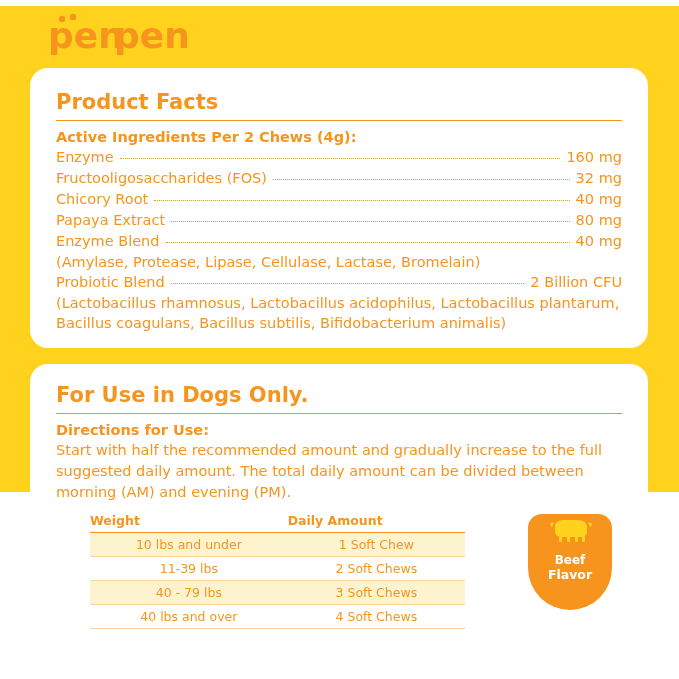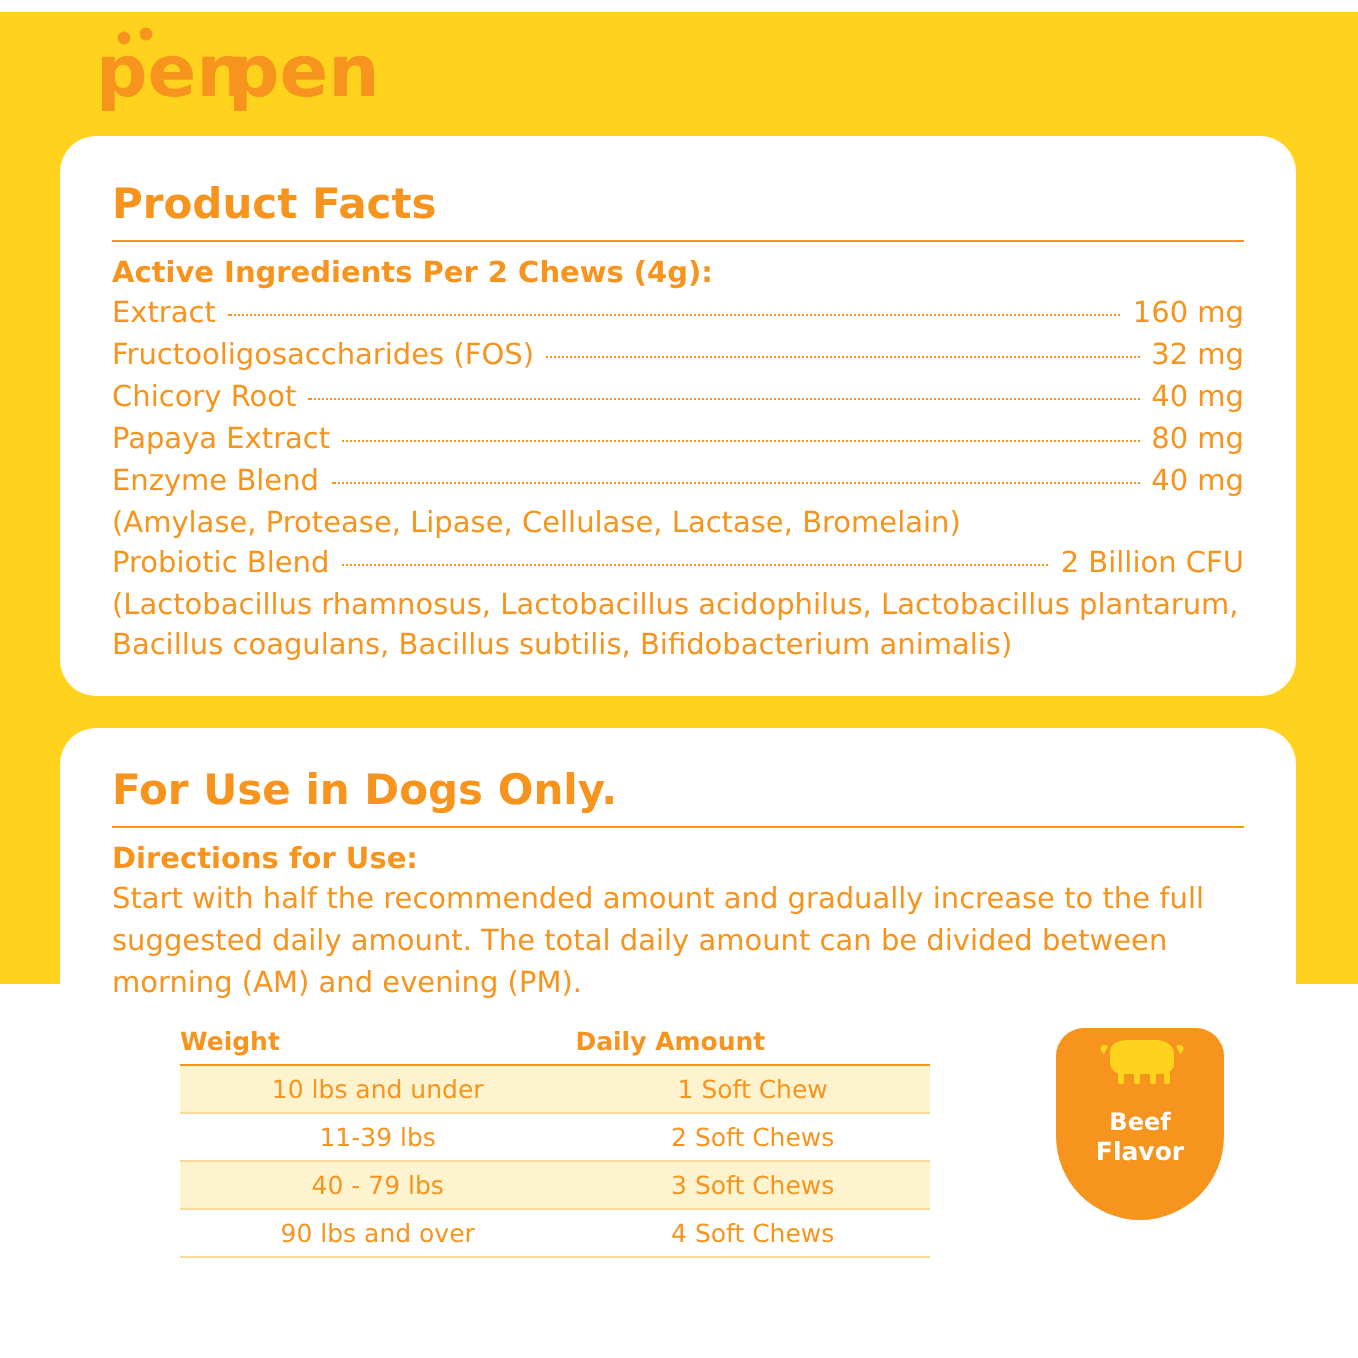--- a/index.html
+++ b/index.html
@@ -191,21 +191,21 @@
       </g>
     </svg>
   </div>
 
   <div class="card card-facts">
     <div class="card-title">Product Facts</div>
     <hr class="title-rule">
     <div class="subhead">Active Ingredients Per 2 Chews (4g):</div>
 
     <div class="ing-row">
-      <span class="ing-name">Extract</span>
+      <span class="ing-name">Enzyme</span>
       <span class="dotfill"></span>
       <span class="ing-amt">160 mg</span>
     </div>
     <div class="ing-row">
       <span class="ing-name">Fructooligosaccharides (FOS)</span>
       <span class="dotfill"></span>
       <span class="ing-amt">32 mg</span>
     </div>
     <div class="ing-row">
       <span class="ing-name">Chicory Root</span>
@@ -252,21 +252,21 @@
         </tr>
         <tr>
           <td>11-39 lbs</td>
           <td>2 Soft Chews</td>
         </tr>
         <tr class="alt">
           <td>40 - 79 lbs</td>
           <td>3 Soft Chews</td>
         </tr>
         <tr>
-          <td>90 lbs and over</td>
+          <td>40 lbs and over</td>
           <td>4 Soft Chews</td>
         </tr>
       </tbody>
     </table>
 
     <div class="beef-badge">
       <div class="badge-shape">
         <div class="cow">
           <svg width="46" height="30" viewBox="0 0 46 30">
             <g fill="#FFD21E">

